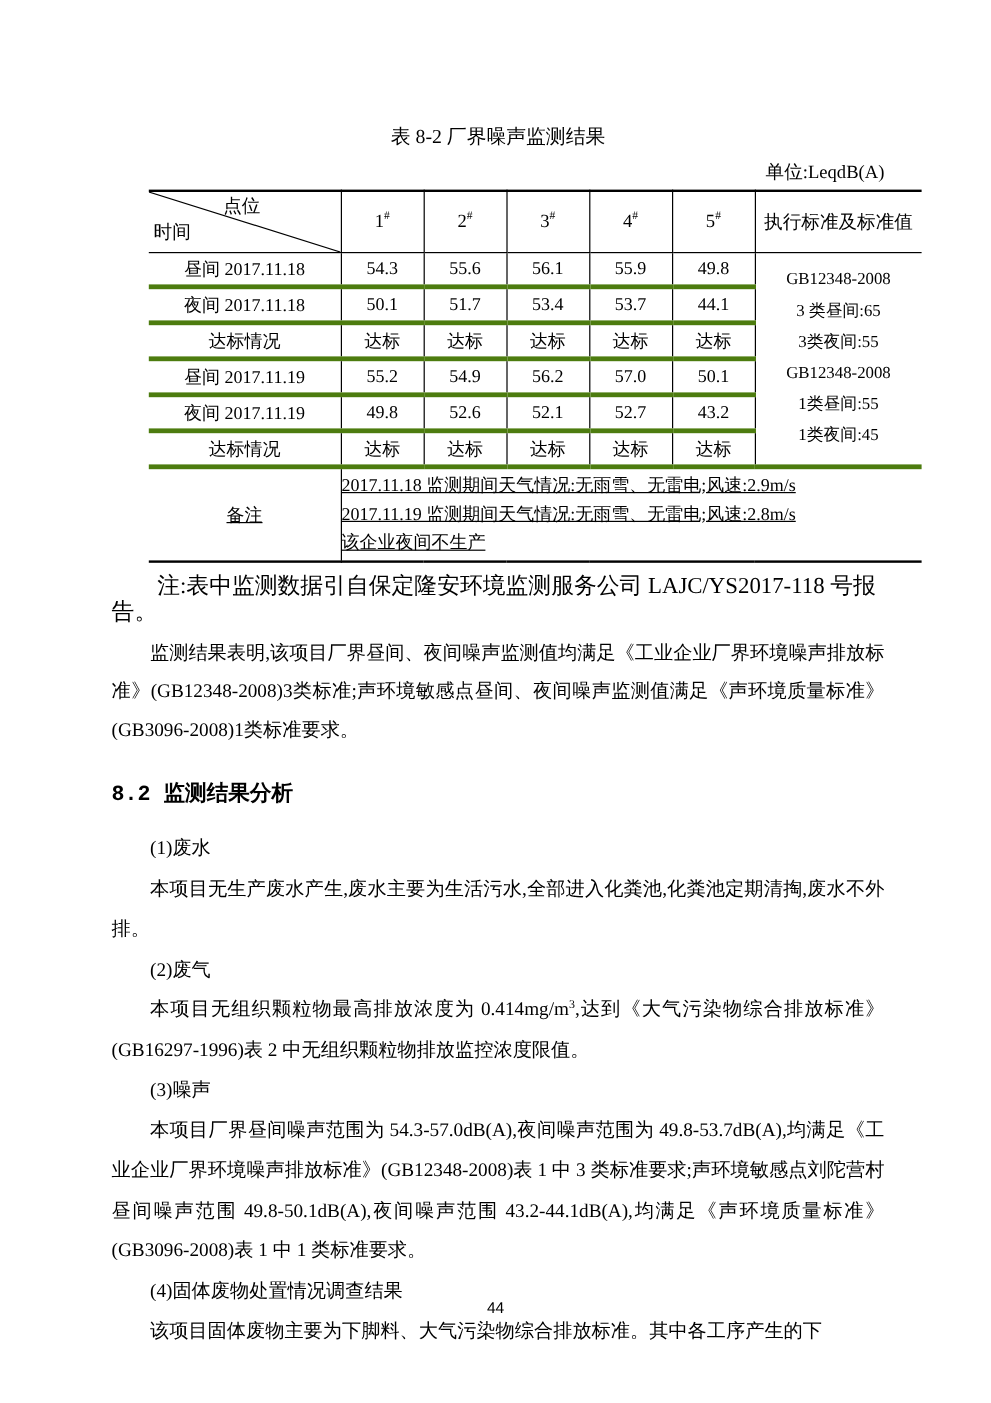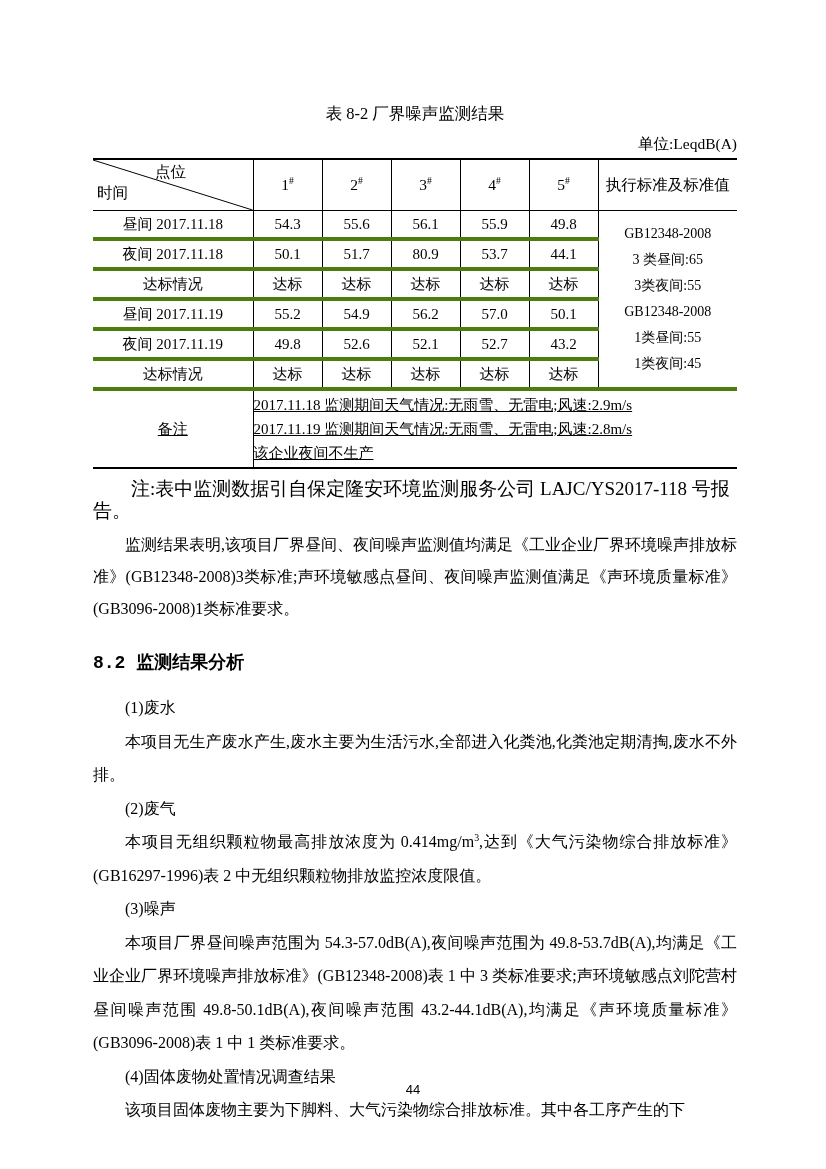--- a/index.html
+++ b/index.html
@@ -11,20 +11,21 @@
   .page{position:relative;width:826px;height:1169px;overflow:hidden;background:#fff;}
   .content{position:absolute;left:93px;top:0;width:644px;}
 
   .table-title{margin:103px 0 0 0;text-align:center;font-size:16.5px;line-height:22px;}
   .unit-line{margin:9px 0 4px 0;text-align:right;font-size:15.5px;line-height:20px;}
 
   table.noise{
     border-collapse:collapse;table-layout:fixed;width:644px;
     border-top:2.5px solid #000;border-bottom:2.5px solid #000;
     font-size:15px;
+    margin-left:31px;
   }
   table.noise td{
     border-left:1px solid #000;border-bottom:4px solid #4d7c0f;
     padding:0;text-align:center;vertical-align:middle;
   }
   table.noise td:first-child{border-left:none;}
   tr.header-row td{height:50px;border-bottom:1.5px solid #000;font-size:15.5px;}
   tr.data-row td{height:26px;}
   td.std-cell{font-size:14px;line-height:26px;}
   tr.remark-row td{height:76px;border-bottom:none;text-decoration:underline;}
@@ -102,21 +103,21 @@
             <div>3类夜间:55</div>
             <div>GB12348-2008</div>
             <div>1类昼间:55</div>
             <div>1类夜间:45</div>
           </td>
         </tr>
         <tr class="data-row">
           <td>夜间 2017.11.18</td>
           <td>50.1</td>
           <td>51.7</td>
-          <td>80.9</td>
+          <td>53.4</td>
           <td>53.7</td>
           <td>44.1</td>
         </tr>
         <tr class="data-row">
           <td>达标情况</td>
           <td>达标</td>
           <td>达标</td>
           <td>达标</td>
           <td>达标</td>
           <td>达标</td>

